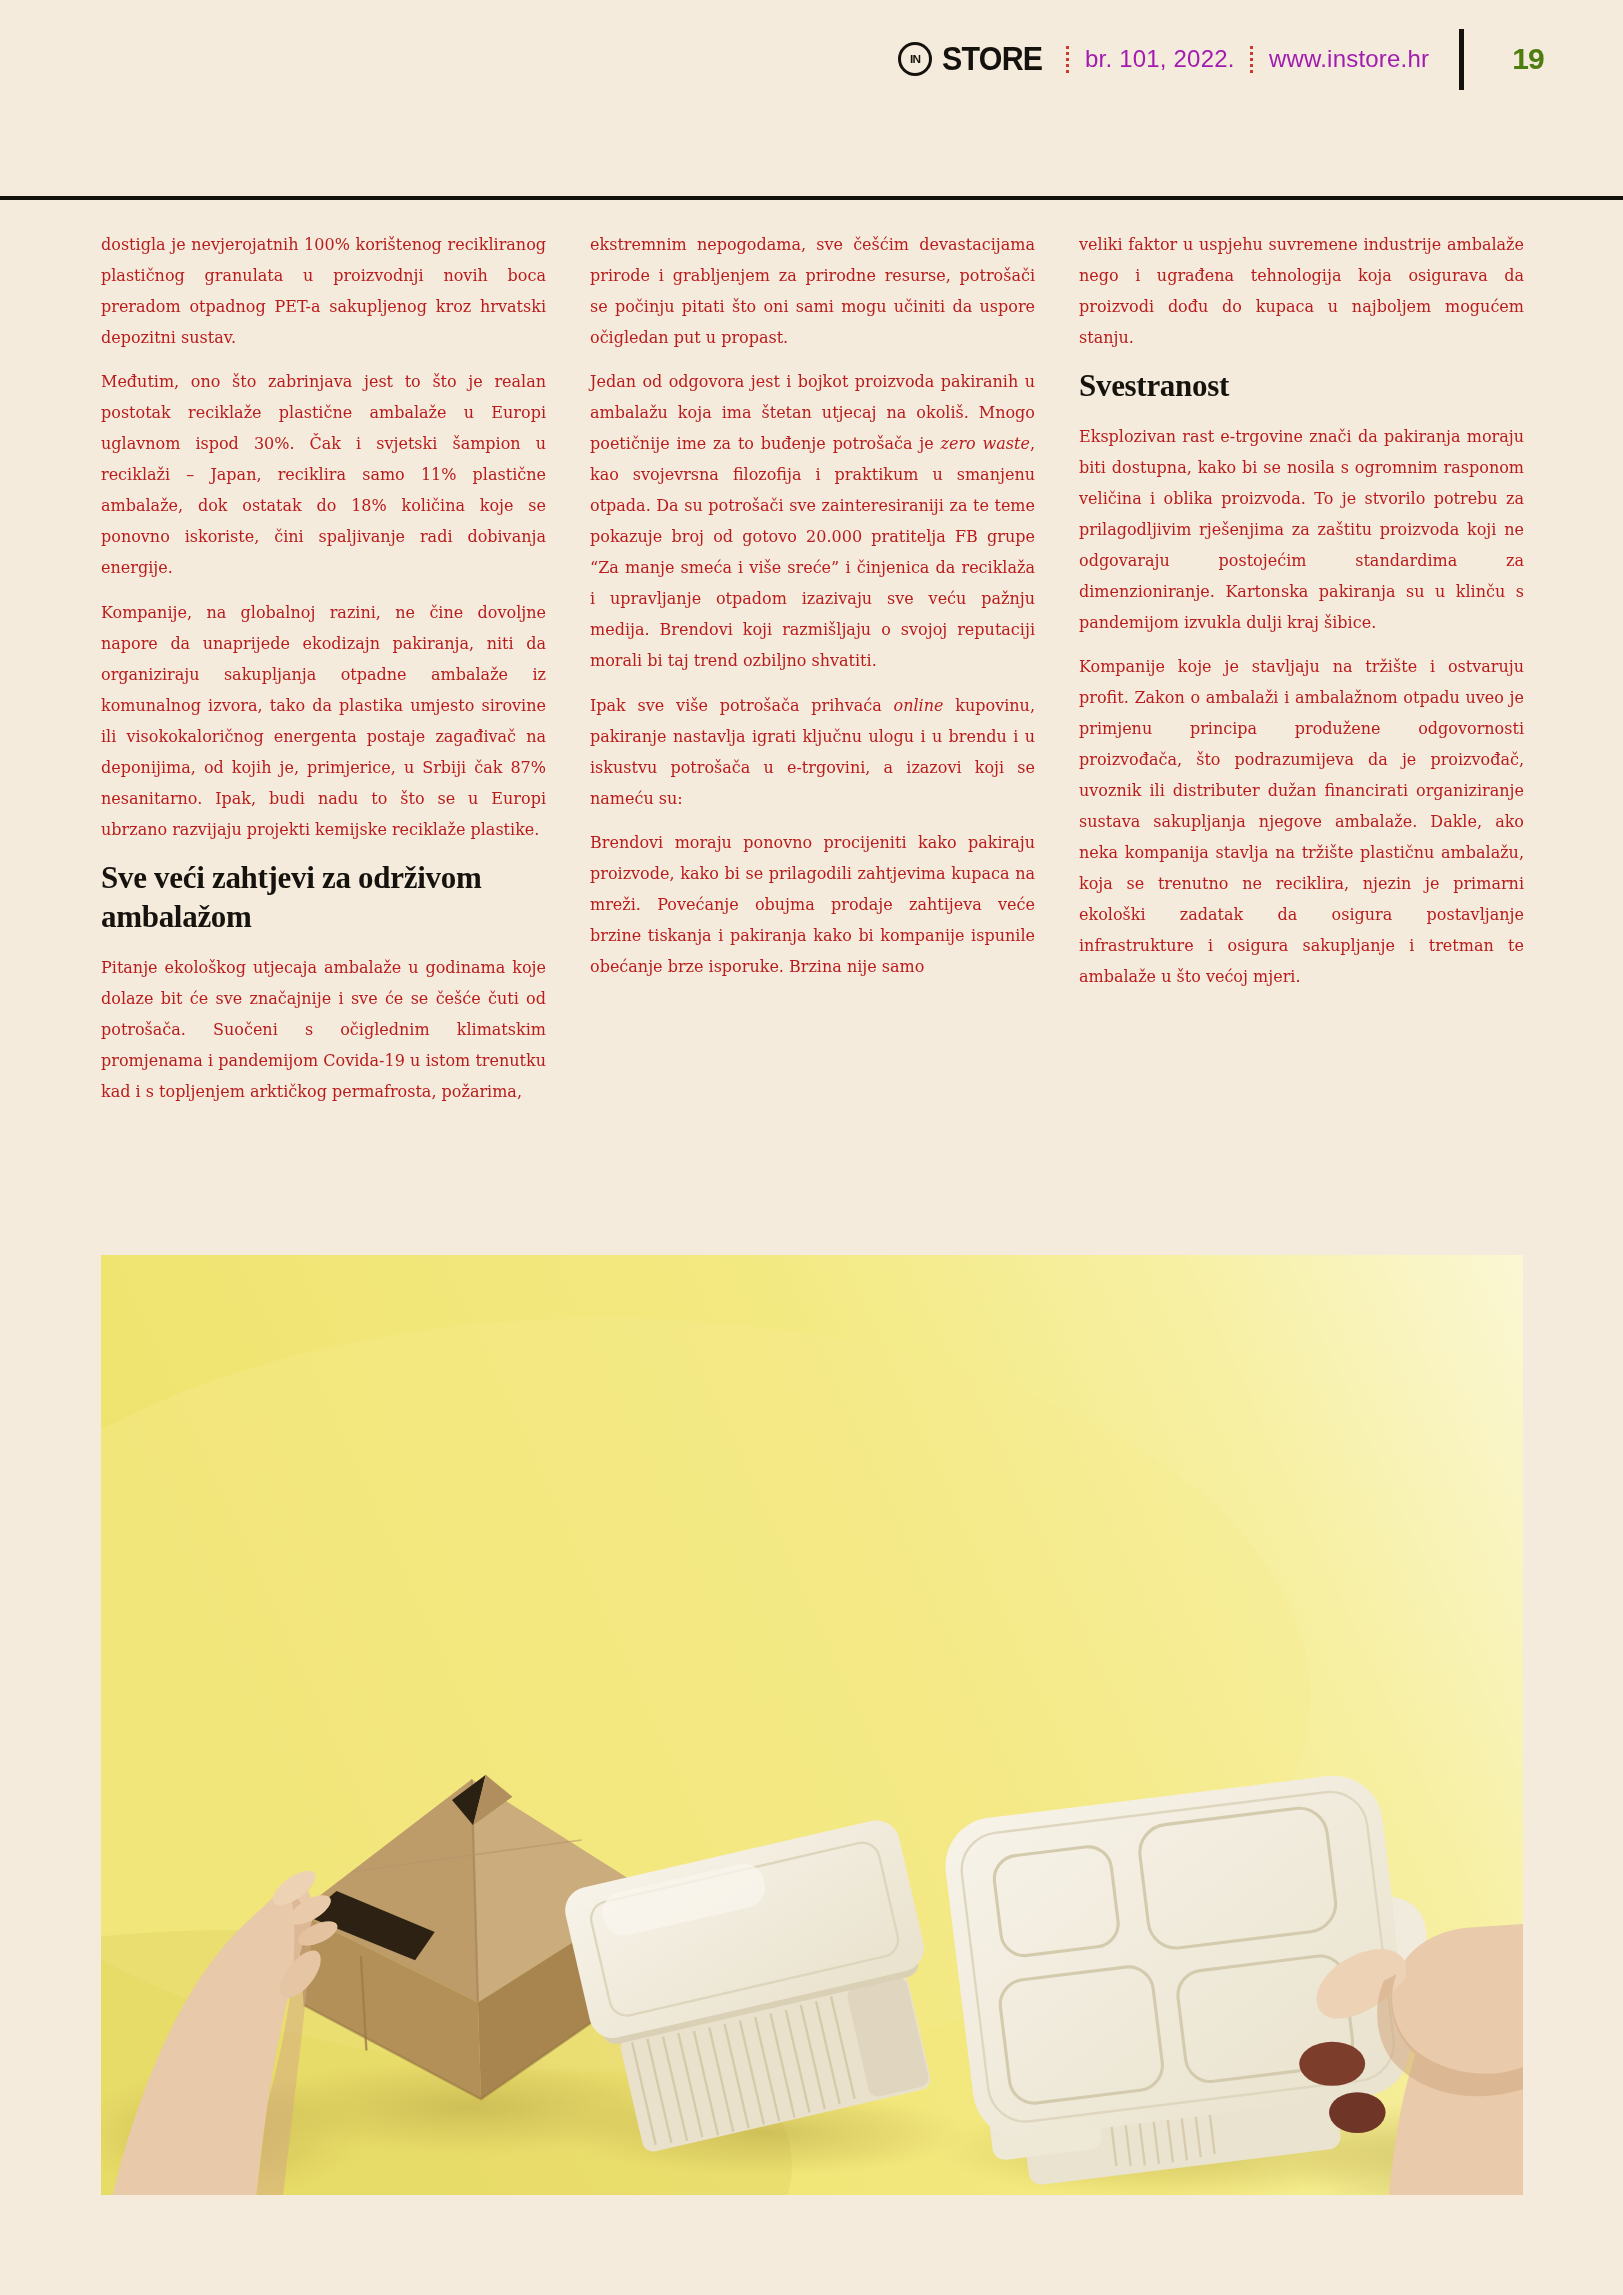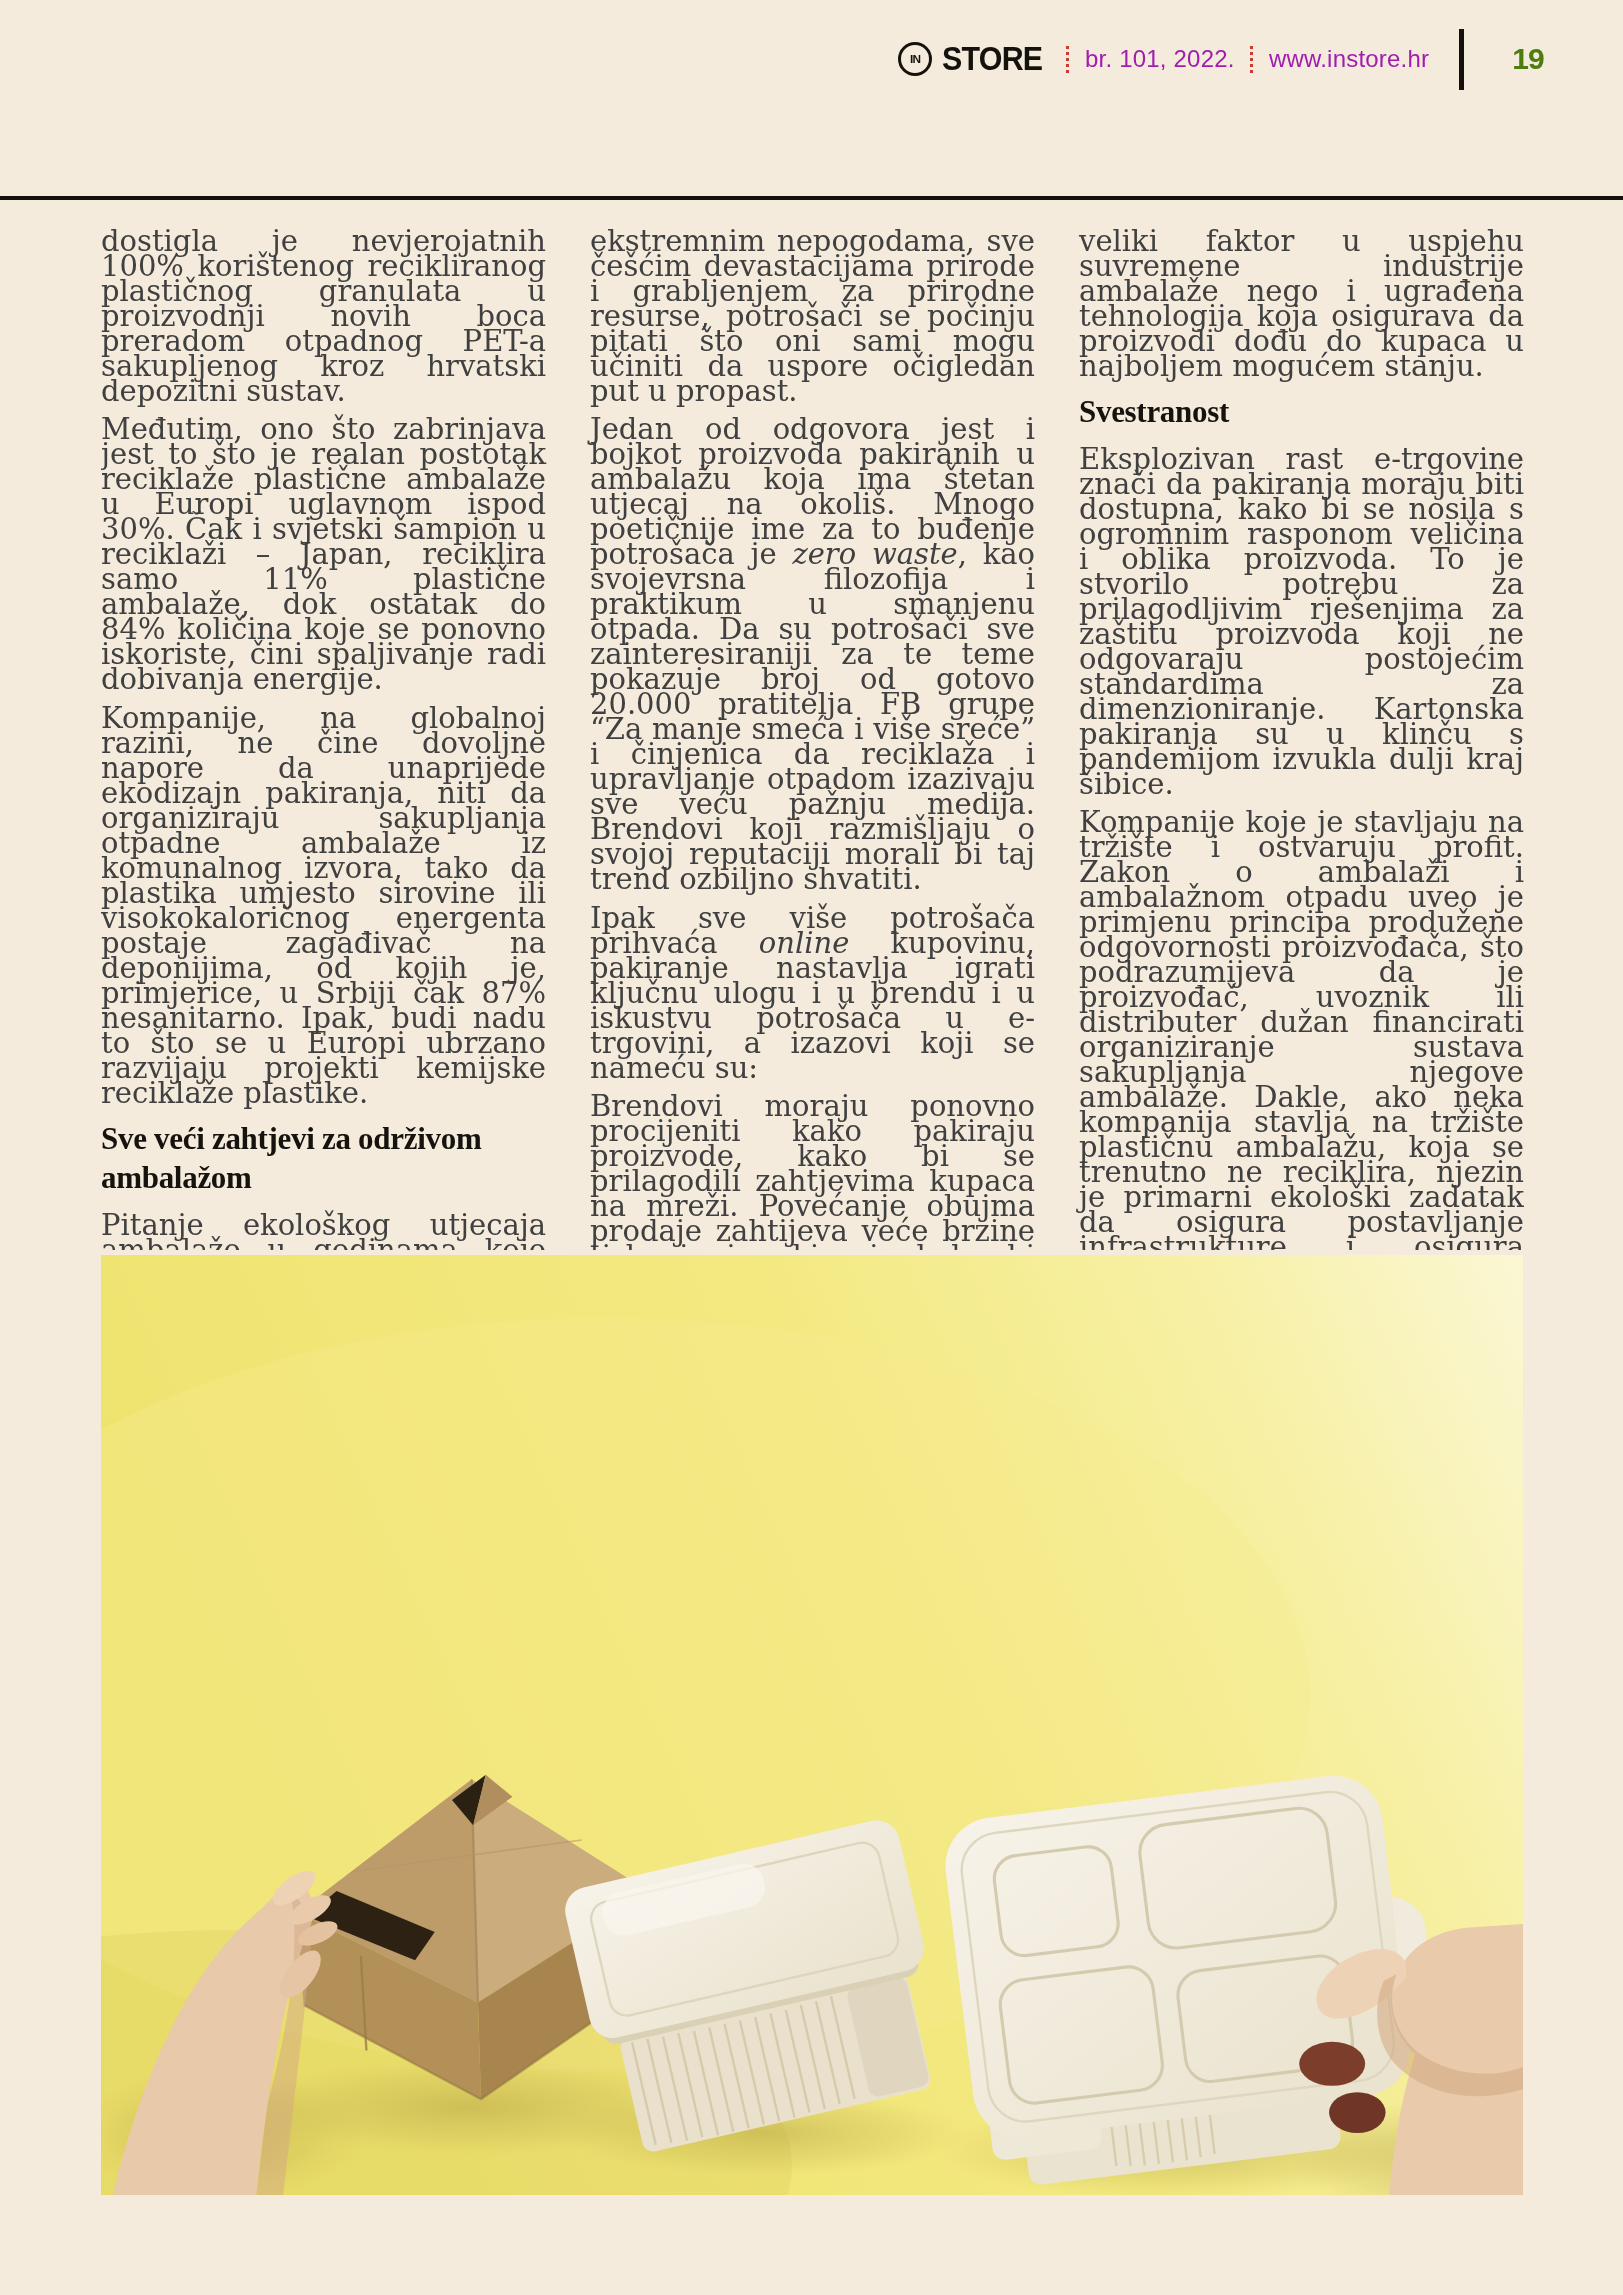--- a/index.html
+++ b/index.html
@@ -39,22 +39,22 @@
   .pagenum{font-weight:700; font-size:30px; color:#4d7c0f; letter-spacing:-0.8px;}
   
   .rule{position:absolute; top:196px; left:0; width:1623px; height:3.9px; background:var(--rule);}
   
   .content{
     position:absolute; top:229px; left:101px; width:1423px; height:1021px;
     display:flex; gap:44px; overflow:hidden;
   }
   .col{flex:1 1 0; min-width:0;}
   .col p{
-    margin:0 0 13.4px; font-size:29px; line-height:25px;
-    text-align:justify; hyphens:auto; -webkit-hyphens:auto; color:#404040;
+    margin:0 0 13.4px; font-size:16px; line-height:31px;
+    text-align:justify; hyphens:auto; -webkit-hyphens:auto; color:#b91c1c;
   }
   .col h2{
     font-family:Liberation Serif, serif; font-weight:700;
     font-size:31px; line-height:39px; letter-spacing:-0.3px;
     margin:9.4px 0 15.7px; color:#16130f;
   }
   .it{font-style:italic;}
   .p-last{position:relative;}
   
   .photo{
@@ -79,21 +79,21 @@
     <span class="website">www.instore.hr</span>
     <span class="vbar"></span>
     <span class="pagenum">19</span>
   </header>
 
   <div class="rule"></div>
 
   <main class="content">
     <div class="col">
       <p>dostigla je nevjerojatnih 100% korištenog recikliranog plastičnog granulata u proizvodnji novih boca preradom otpadnog PET-a sakupljenog kroz hrvatski depozitni sustav.</p>
-      <p>Međutim, ono što zabrinjava jest to što je realan postotak reciklaže plastične ambalaže u Europi uglavnom ispod 30%. Čak i svjetski šampion u reciklaži – Japan, reciklira samo 11% plastične ambalaže, dok ostatak do 84% količina koje se ponovno iskoriste, čini spaljivanje radi dobivanja energije.</p>
+      <p>Međutim, ono što zabrinjava jest to što je realan postotak reciklaže plastične ambalaže u Europi uglavnom ispod 30%. Čak i svjetski šampion u reciklaži – Japan, reciklira samo 11% plastične ambalaže, dok ostatak do 18% količina koje se ponovno iskoriste, čini spaljivanje radi dobivanja energije.</p>
       <p>Kompanije, na globalnoj razini, ne čine dovoljne napore da unaprijede ekodizajn pakiranja, niti da organiziraju sakupljanja otpadne ambalaže iz komunalnog izvora, tako da plastika umjesto sirovine ili visokokaloričnog energenta postaje zagađivač na deponijima, od kojih je, primjerice, u Srbiji čak 87% nesanitarno. Ipak, budi nadu to što se u Europi ubrzano razvijaju projekti kemijske reciklaže plastike.</p>
       <h2>Sve veći zahtjevi za održivom ambalažom</h2>
       <p>Pitanje ekološkog utjecaja ambalaže u godinama koje dolaze bit će sve značajnije i sve će se češće čuti od potrošača. Suočeni s očiglednim klimatskim promjenama i pandemijom Covida-19 u istom trenutku kad i s topljenjem arktičkog permafrosta, požarima,</p>
     </div>
     <div class="col">
       <p>ekstremnim nepogodama, sve češćim devastacijama prirode i grabljenjem za prirodne resurse, potrošači se počinju pitati što oni sami mogu učiniti da uspore očigledan put u propast.</p>
       <p><span>Jedan od odgovora jest i bojkot proizvoda pakiranih u ambalažu koja ima štetan utjecaj na okoliš. Mnogo poetičnije ime za to buđenje potrošača je </span><span class="it">zero waste</span><span>, kao svojevrsna filozofija i praktikum u smanjenu otpada. Da su potrošači sve zainteresiraniji za te teme pokazuje broj od gotovo 20.000 pratitelja FB grupe “Za manje smeća i više sreće” i činjenica da reciklaža i upravljanje otpadom izazivaju sve veću pažnju medija. Brendovi koji razmišljaju o svojoj reputaciji morali bi taj trend ozbiljno shvatiti.</span></p>
       <p><span>Ipak sve više potrošača prihvaća </span><span class="it">online</span><span> kupovinu, pakiranje nastavlja igrati ključnu ulogu i u brendu i u iskustvu potrošača u e-trgovini, a izazovi koji se nameću su:</span></p>
       <p>Brendovi moraju ponovno procijeniti kako pakiraju proizvode, kako bi se prilagodili zahtjevima kupaca na mreži. Povećanje obujma prodaje zahtijeva veće brzine tiskanja i pakiranja kako bi kompanije ispunile obećanje brze isporuke. Brzina nije samo</p>
     </div>

